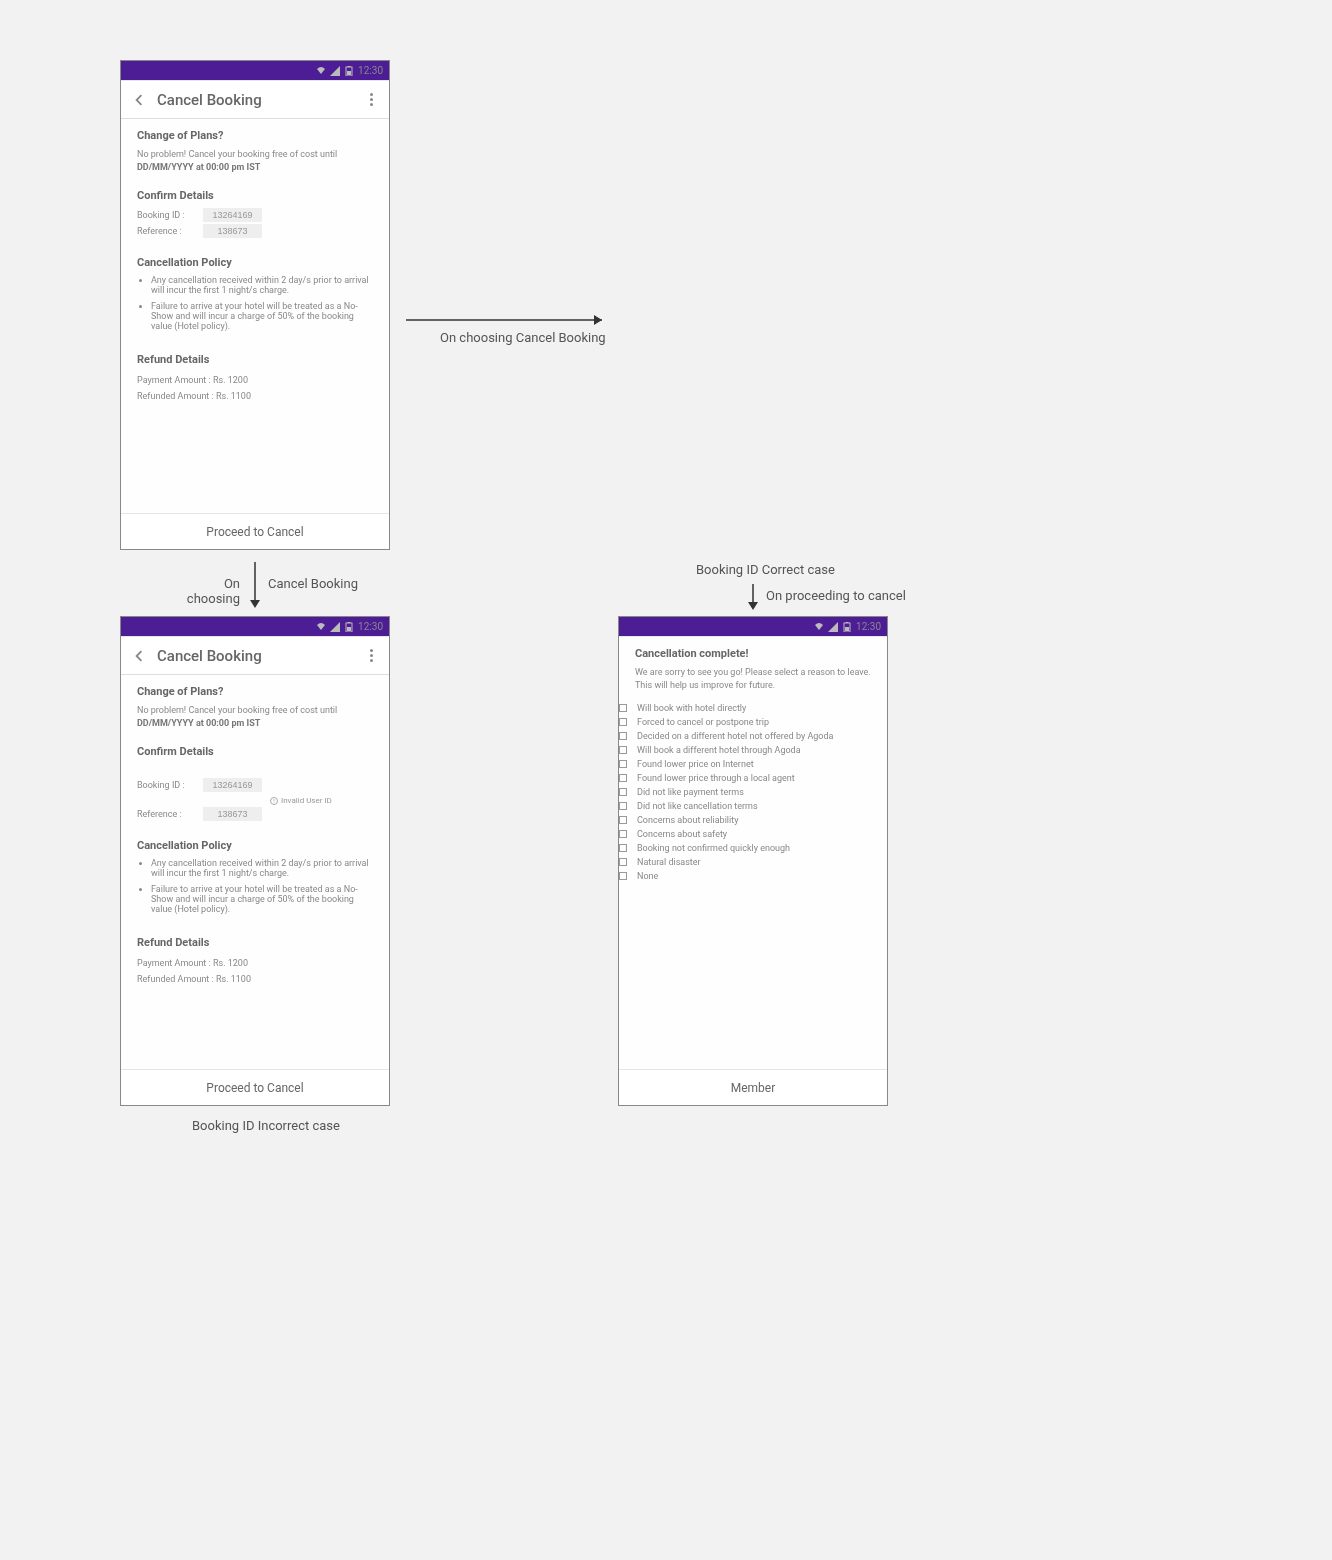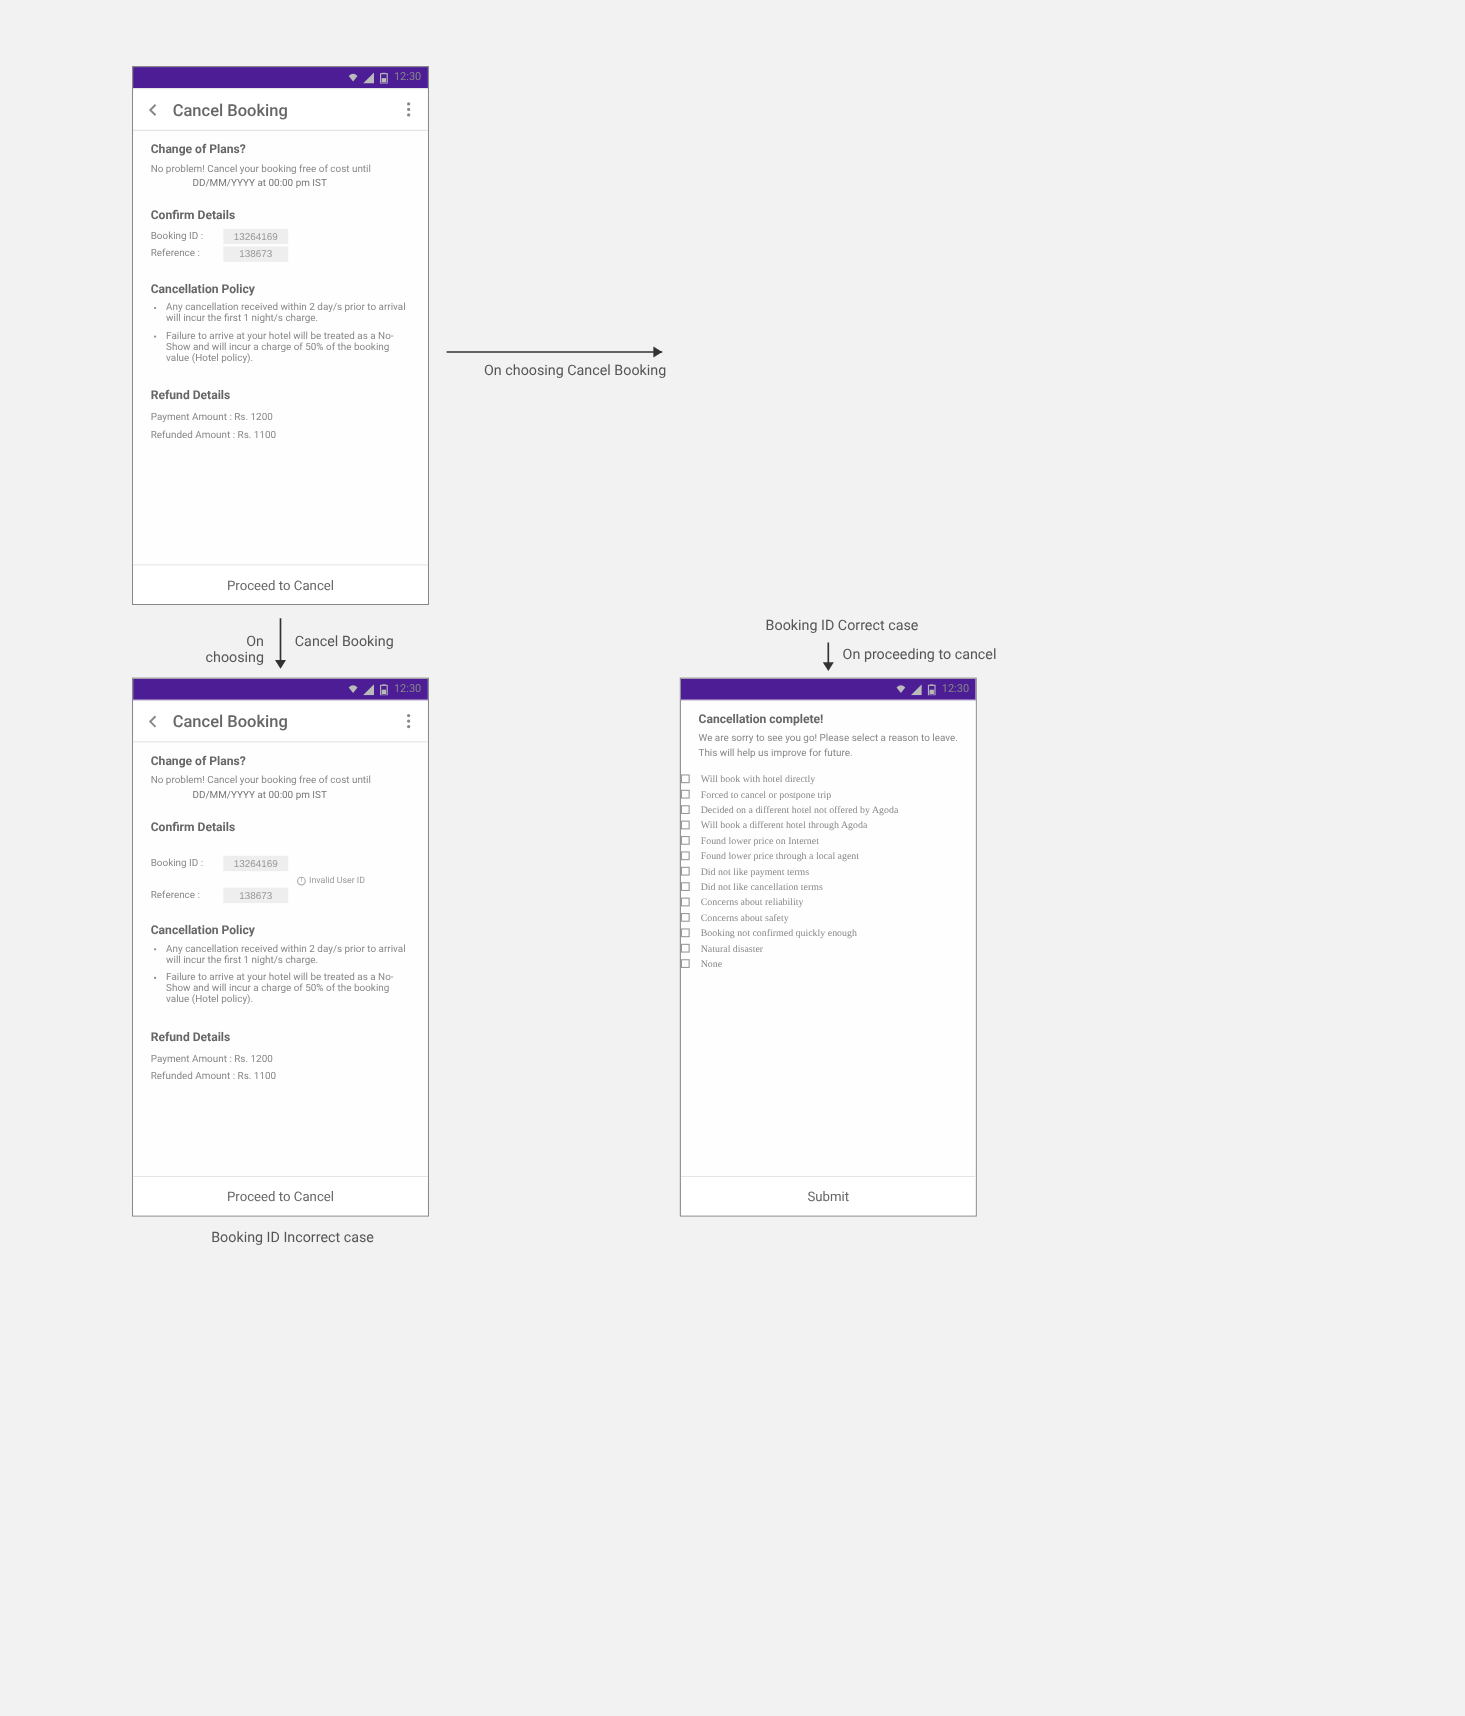--- a/index.html
+++ b/index.html
@@ -87,21 +87,21 @@
   }
   .hero svg { width: 36px; height: 26px; fill: #eee; }
   .section { padding: 10px 16px 6px; }
   .section-title {
     font-size: 11px;
     color: #666;
     font-weight: 700;
     margin-bottom: 6px;
   }
   .subtext { font-size: 9px; color: #888; line-height: 1.4; }
-  .subtext b { font-weight: 400; color: #777; margin-left: 38px; }
+  .subtext b { font-weight: 700; color: #777; }
   .kv-row {
     display: flex; justify-content: space-between;
     font-size: 9px; color: #888; line-height: 1.7;
   }
   .kv-col { width: 48%; }
   .action-list { padding: 4px 16px; }
   .action-item {
     font-size: 10px; color: #777;
     padding: 8px 0;
   }
@@ -136,21 +136,21 @@
     display: inline-flex; align-items: center; gap: 3px;
     font-size: 8px; color: #999; margin-top: 32px;
   }
   .error-badge .circ {
     width: 8px; height: 8px; border: 1px solid #aaa; border-radius: 50%;
     display: flex; align-items: center; justify-content: center;
     font-size: 6px; line-height: 1;
   }
   ul.policy { padding: 0 0 0 14px; margin: 4px 0; }
   ul.policy li { font-size: 9px; color: #888; margin-bottom: 6px; }
-  .reason-list { padding: 4px 0; font-family: Liberation Serif, serif; }
+  .reason-list { padding: 4px 0; }
   .reason-item {
     display: flex; align-items: center; gap: 10px;
     font-size: 9px; color: #888;
     padding: 2px 0;
   }
   .checkbox {
     width: 8px; height: 8px; border: 1px solid #999;
     flex-shrink: 0;
   }
   
@@ -493,21 +493,21 @@
           <div class="reason-item">
             <span class="checkbox"></span>
             <span>Natural disaster</span>
           </div>
           <div class="reason-item">
             <span class="checkbox"></span>
             <span>None</span>
           </div>
         </div>
     </div>
-    <div class="bottom-bar bottom-btn">Submit</div>
+    <div class="bottom-bar bottom-btn">Member</div>
   </div>
 
   <svg class="arrow" style="left:284px; top:248px;" width="210" height="24">
     <line x1="2" y1="12" x2="198" y2="12" stroke="#333" stroke-width="1.5"></line>
     <path d="M198 12 L190 7 L190 17 Z" fill="#333"></path>
   </svg>
   <div class="flow-label" style="left:320px; top:270px;">On choosing Cancel Booking</div>
 
   <svg class="arrow" style="left:125px; top:500px;" width="20" height="52">
     <line x1="10" y1="2" x2="10" y2="42" stroke="#333" stroke-width="1.5"></line>

